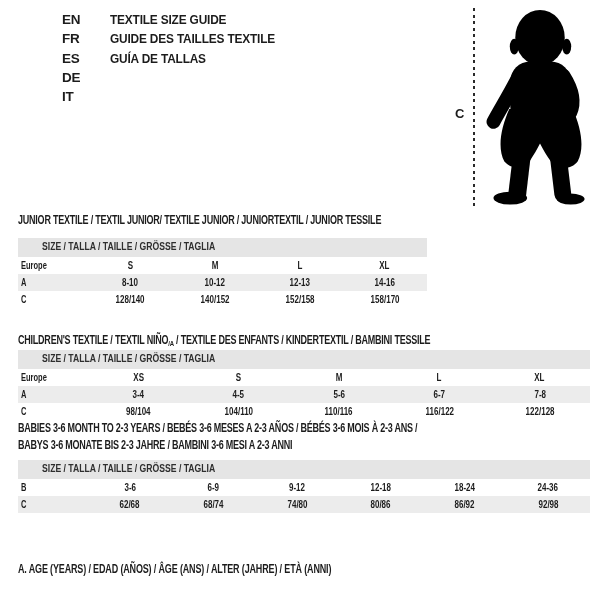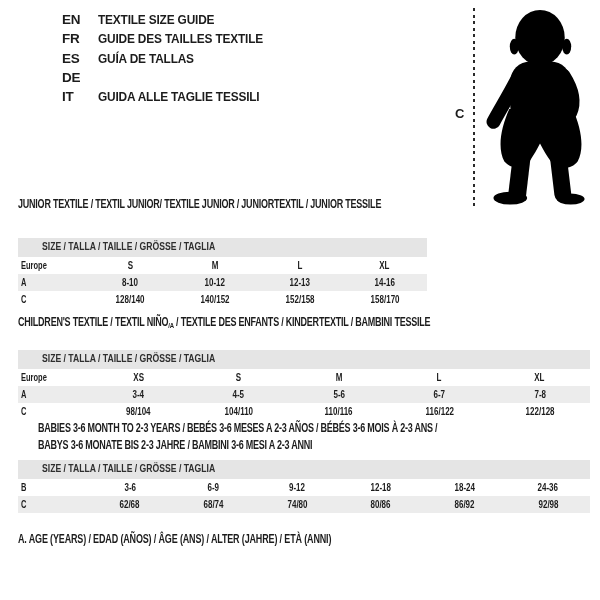--- a/index.html
+++ b/index.html
@@ -13,21 +13,21 @@
 
   
   .cond-l{display:inline-block;transform:scaleX(.75);transform-origin:0 50%;white-space:nowrap;}
   .cond-l90{display:inline-block;transform:scaleX(.88);transform-origin:0 50%;white-space:nowrap;}
   .cond-c{display:inline-block;transform:scaleX(.8);white-space:nowrap;}
 
   
   .lang-list{left:22px;top:10px;}
   .lang-row{display:flex;height:19.3px;align-items:center;font-size:13.5px;letter-spacing:-.2px;}
   .lang-code{width:36px;flex:0 0 36px;padding-left:40px;}
-  .lang-text{flex:1;}
+  .lang-text{flex:1;margin-left:12px;}
 
   
   .fig-label{left:455px;top:106px;font-size:13px;}
   .dotline{
     left:473px;top:8px;width:2px;height:202px;
     background:repeating-linear-gradient(#2a2a2a 0 3px,transparent 3px 6.5px);
   }
   .baby-svg{left:483px;top:6px;}
 
   
@@ -39,21 +39,21 @@
   .size-header{
     height:19px;line-height:17px;background:#e5e5e5;color:#2e2e2e;
     padding-left:24px;font-size:11.5px;
   }
   .trow{display:flex;height:17px;align-items:center;font-size:10px;}
   .trow.shaded{background:#ececec;}
   .tlabel{flex:0 0 70px;width:70px;padding-left:3px;box-sizing:border-box;text-align:left;}
   .tcell{flex:1;text-align:center;}
 
   
-  .footnotes{left:18px;top:530px;}
+  .footnotes{left:18px;top:560px;}
   .footnote{height:18.3px;font-size:12px;letter-spacing:-.2px;display:flex;align-items:center;}
 
   h2{font-size:inherit;font-weight:inherit;}
 </style>
 </head>
 <body>
 
 <div class="abs lang-list">
   <div class="lang-row">
     <span class="lang-code">EN</span>
@@ -65,21 +65,20 @@
   </div>
   <div class="lang-row">
     <span class="lang-code">ES</span>
     <span class="lang-text"><span class="cond-l90">GUÍA DE TALLAS</span></span>
   </div>
   <div class="lang-row">
     <span class="lang-code">DE</span>
   </div>
   <div class="lang-row">
     <span class="lang-code">IT</span>
-    <span class="lang-text"><span class="cond-l90">GUIDA ALLE TAGLIE TESSILI</span></span>
   </div>
 </div>
 
 <span class="abs fig-label">C</span>
 <div class="abs dotline"></div>
 <svg class="abs baby-svg" width="115" height="200" viewBox="0 0 115 202" xmlns="http://www.w3.org/2000/svg">
   <g fill="#000000">
 
     <ellipse cx="57" cy="32" rx="25" ry="28"></ellipse>
 
@@ -96,21 +95,21 @@
     <path d="M26,104 C17,124 14,144 21,157 C29,166 41,164 47,156 C51,150 54,145 57,139 C60,145 64,152 68,157 C75,165 88,166 95,157 C102,144 99,124 90,104 Z"></path>
 
     <path d="M39,148 L34,190" stroke="#000" stroke-width="18" stroke-linecap="round" fill="none"></path>
     <path d="M75,148 L80,190" stroke="#000" stroke-width="17" stroke-linecap="round" fill="none"></path>
 
     <ellipse cx="27" cy="194" rx="17" ry="6.5"></ellipse>
     <ellipse cx="88" cy="195" rx="14" ry="5.5"></ellipse>
   </g>
 </svg>
 
-<h2 class="abs tbl-title" style="left:18px;top:196px;">
+<h2 class="abs tbl-title" style="left:18px;top:212px;">
   <span class="cond-l">JUNIOR TEXTILE / TEXTIL JUNIOR/ TEXTILE JUNIOR / JUNIORTEXTIL / JUNIOR TESSILE</span>
 </h2>
 <div class="abs size-table" style="top:238px;width:409px;">
   <div class="size-header">
     <span class="cond-l">SIZE / TALLA / TAILLE / GRÖSSE / TAGLIA</span>
   </div>
   <div class="trow">
     <div class="tlabel"><span class="cond-l">Europe</span></div>
     <div class="tcell"><span class="cond-c">S</span></div>
     <div class="tcell"><span class="cond-c">M</span></div>
@@ -126,21 +125,21 @@
   </div>
   <div class="trow">
     <div class="tlabel"><span class="cond-l">C</span></div>
     <div class="tcell"><span class="cond-c">128/140</span></div>
     <div class="tcell"><span class="cond-c">140/152</span></div>
     <div class="tcell"><span class="cond-c">152/158</span></div>
     <div class="tcell"><span class="cond-c">158/170</span></div>
   </div>
 </div>
 
-<h2 class="abs tbl-title" style="left:18px;top:314px;">
+<h2 class="abs tbl-title" style="left:18px;top:332px;">
   <span class="cond-l"><span>CHILDREN'S TEXTILE / TEXTIL NIÑO</span><sub class="title-sub">/A</sub><span> / TEXTILE DES ENFANTS / KINDERTEXTIL / BAMBINI TESSILE</span></span>
 </h2>
 <div class="abs size-table" style="top:350px;width:572px;">
   <div class="size-header">
     <span class="cond-l">SIZE / TALLA / TAILLE / GRÖSSE / TAGLIA</span>
   </div>
   <div class="trow">
     <div class="tlabel"><span class="cond-l">Europe</span></div>
     <div class="tcell"><span class="cond-c">XS</span></div>
     <div class="tcell"><span class="cond-c">S</span></div>
@@ -159,21 +158,21 @@
   <div class="trow">
     <div class="tlabel"><span class="cond-l">C</span></div>
     <div class="tcell"><span class="cond-c">98/104</span></div>
     <div class="tcell"><span class="cond-c">104/110</span></div>
     <div class="tcell"><span class="cond-c">110/116</span></div>
     <div class="tcell"><span class="cond-c">116/122</span></div>
     <div class="tcell"><span class="cond-c">122/128</span></div>
   </div>
 </div>
 
-<h2 class="abs tbl-title" style="left:18px;top:420px;margin-left:20px;">
+<h2 class="abs tbl-title" style="left:18px;top:420px;">
   <span class="cond-l">BABIES 3-6 MONTH TO 2-3 YEARS / BEBÉS 3-6 MESES A 2-3 AÑOS / BÉBÉS 3-6 MOIS À 2-3 ANS /</span><br>
   <span class="cond-l">BABYS 3-6 MONATE BIS 2-3 JAHRE / BAMBINI 3-6 MESI A 2-3 ANNI</span>
 </h2>
 <div class="abs size-table" style="top:460px;width:572px;">
   <div class="size-header">
     <span class="cond-l">SIZE / TALLA / TAILLE / GRÖSSE / TAGLIA</span>
   </div>
   <div class="trow">
     <div class="tlabel"><span class="cond-l">B</span></div>
     <div class="tcell"><span class="cond-c">3-6</span></div>

